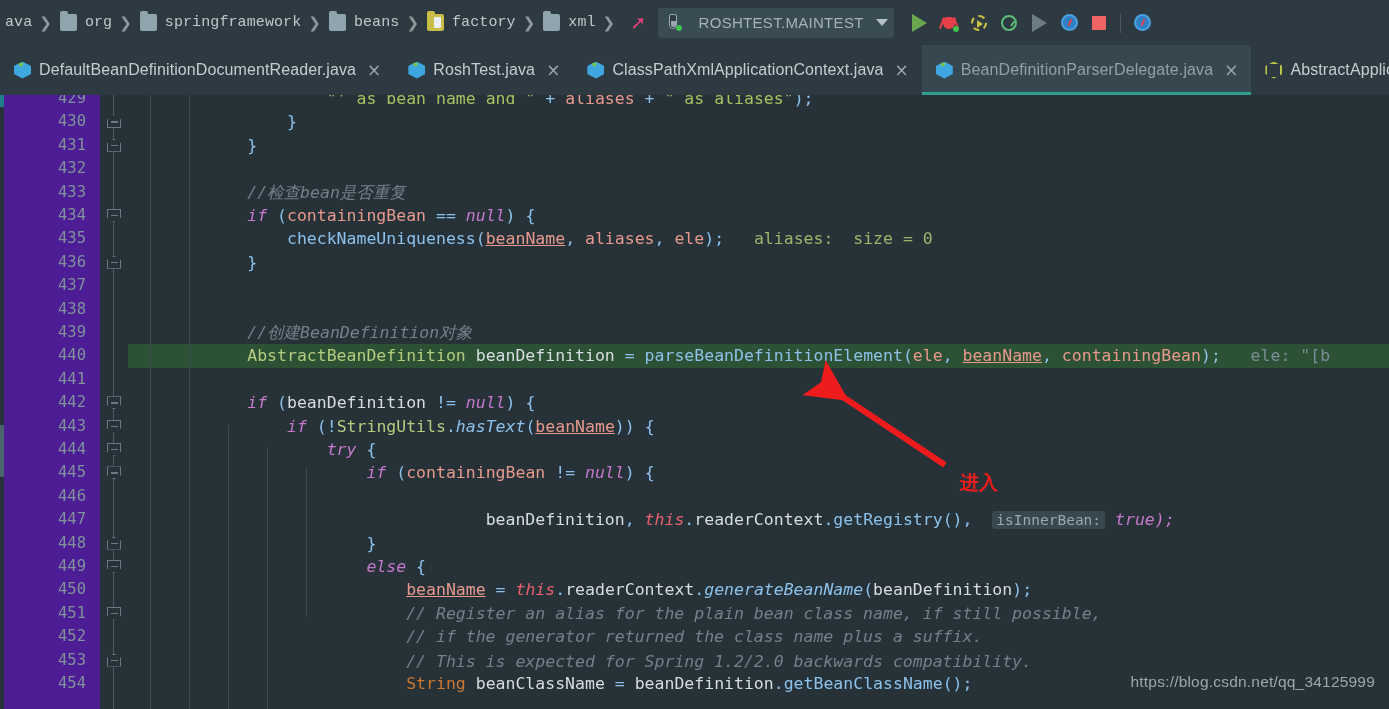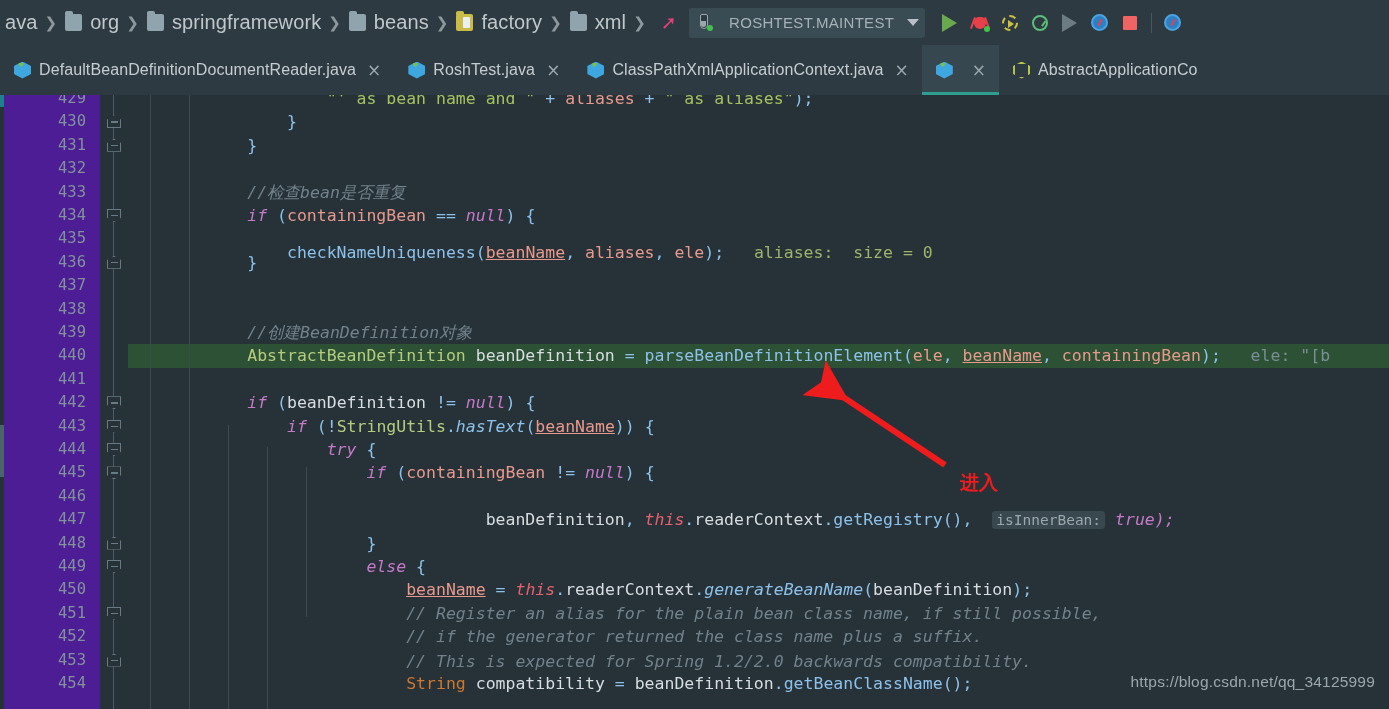--- a/index.html
+++ b/index.html
@@ -13,22 +13,22 @@
 
   
   .topbar{
     position:absolute;left:0;top:0;width:1389px;height:45px;
     background:#2e3a41;display:flex;align-items:center;
     box-sizing:border-box;padding-left:0;
   }
   .crumbs{display:flex;align-items:center;height:45px;white-space:nowrap;overflow:hidden;}
   .crumb{display:flex;align-items:center;height:45px;padding:0 1px 0 2px;}
   .crumb .ctext{
-    color:#bfc7ca;font-size:20px;letter-spacing:.1px;
-    font-family:Liberation Sans, sans-serif;padding:0 3px;
+    color:#bfc7ca;font-size:15px;letter-spacing:.1px;
+    font-family:Liberation Mono, monospace;padding:0 3px;
   }
   .crumb .sep{color:#8d989d;font-size:15px;padding:0 5px 0 4px;}
   .ic{width:17px;height:17px;display:inline-block;position:relative;flex:0 0 auto;margin-right:5px;}
 
   
   .ic-folder{background:#90a4ae;border-radius:2px;}
   .ic-folder:before{content:"";position:absolute;left:0;top:-3px;width:8px;height:4px;background:#90a4ae;border-radius:2px 2px 0 0;}
   
   .ic-folder-y{background:#c9bc47;border-radius:2px;}
   .ic-folder-y:before{content:"";position:absolute;left:0;top:-3px;width:8px;height:4px;background:#c9bc47;border-radius:2px 2px 0 0;}
@@ -267,20 +267,21 @@
       <span class="tlabel">RoshTest.java</span>
       <span class="tclose">×</span>
     </div>
     <div class="tab">
       <span class="ic ic-class"></span>
       <span class="tlabel">ClassPathXmlApplicationContext.java</span>
       <span class="tclose">×</span>
     </div>
     <div class="tab active">
       <span class="ic ic-class"></span>
+      <span class="tlabel">BeanDefinitionParserDelegate.java</span>
       <span class="tclose">×</span>
     </div>
     <div class="tab">
       <span class="ic ic-class-abs"></span>
       <span class="tlabel">AbstractApplicationCo</span>
     </div>
   </div>
 
   <div class="editor">
 
@@ -364,39 +365,39 @@
         </div>
     </div>
 
     <div class="code" id="code">
         <div class="linetext" style="top: -8px;">                    <span class="str">"' as bean name and "</span> <span class="brk">+</span> <span class="fld">aliases</span> <span class="brk">+</span> <span class="str">" as aliases"</span><span class="brk">)</span><span class="brk">;</span></div>
         <div class="linetext" style="top: 15.4px;">                <span class="brk">}</span></div>
         <div class="linetext" style="top: 38.8px;">            <span class="brk">}</span></div>
         <div class="linetext" style="top: 62.2px;"></div>
         <div class="linetext" style="top: 85.6px;"><span class="cmt">            //检查bean是否重复</span></div>
         <div class="linetext" style="top: 109px;">            <span class="kwp">if</span> <span class="brk">(</span><span class="fld">containingBean</span> <span class="brk">=</span><span class="brk">=</span> <span class="kwp">null</span><span class="brk">)</span> <span class="brk">{</span></div>
-        <div class="linetext" style="top: 132.4px; margin-top: 14px;">                <span class="fn">checkNameUniqueness</span><span class="brk">(</span><span class="fld ul">beanName</span><span class="brk">,</span> <span class="fld">aliases</span><span class="brk">,</span> <span class="fld">ele</span><span class="brk">)</span><span class="brk">;</span><span class="hintg">   aliases:  size = 0</span></div>
+        <div class="linetext" style="top: 132.4px;">                <span class="fn">checkNameUniqueness</span><span class="brk">(</span><span class="fld ul">beanName</span><span class="brk">,</span> <span class="fld">aliases</span><span class="brk">,</span> <span class="fld">ele</span><span class="brk">)</span><span class="brk">;</span><span class="hintg">   aliases:  size = 0</span></div>
         <div class="linetext" style="top: 155.8px;">            <span class="brk">}</span></div>
         <div class="linetext" style="top: 179.2px;"></div>
         <div class="linetext" style="top: 202.6px;"></div>
         <div class="linetext" style="top: 226px;"><span class="cmt">            //创建BeanDefinition对象</span></div>
         <div class="linetext" style="top: 249.4px;">            <span class="typ">AbstractBeanDefinition</span> <span class="var">beanDefinition</span> <span class="brk">=</span> <span class="fn">parseBeanDefinitionElement</span><span class="brk">(</span><span class="fld">ele</span><span class="brk">,</span> <span class="fld ul">beanName</span><span class="brk">,</span> <span class="fld">containingBean</span><span class="brk">)</span><span class="brk">;</span><span class="hint">   ele: "[b</span></div>
         <div class="linetext" style="top: 272.8px;"></div>
         <div class="linetext" style="top: 296.2px;">            <span class="kwp">if</span> <span class="brk">(</span><span class="var">beanDefinition</span> <span class="brk">!</span><span class="brk">=</span> <span class="kwp">null</span><span class="brk">)</span> <span class="brk">{</span></div>
         <div class="linetext" style="top: 319.6px;">                <span class="kwp">if</span> <span class="brk">(</span><span class="brk">!</span><span class="typ">StringUtils</span><span class="brk">.</span><span class="fni">hasText</span><span class="brk">(</span><span class="fld ul">beanName</span><span class="brk">)</span><span class="brk">)</span> <span class="brk">{</span></div>
         <div class="linetext" style="top: 343px;">                    <span class="kwp">try</span> <span class="brk">{</span></div>
         <div class="linetext" style="top: 366.4px;">                        <span class="kwp">if</span> <span class="brk">(</span><span class="fld">containingBean</span> <span class="brk">!</span><span class="brk">=</span> <span class="kwp">null</span><span class="brk">)</span> <span class="brk">{</span></div>
         <div class="linetext" style="top: 413.2px;">                                    <span class="var">beanDefinition</span><span class="brk">,</span> <span class="ths">this</span><span class="brk">.</span><span class="var">readerContext</span><span class="brk">.</span><span class="fn">getRegistry</span><span class="brk">(</span><span class="brk">)</span><span class="brk">,</span>  <span class="phint">isInnerBean:</span> <span class="kwp">true);</span></div>
         <div class="linetext" style="top: 436.6px;">                        <span class="brk">}</span></div>
         <div class="linetext" style="top: 460px;">                        <span class="kwp">else</span> <span class="brk">{</span></div>
         <div class="linetext" style="top: 483.4px;">                            <span class="fld ul">beanName</span> <span class="brk">=</span> <span class="ths">this</span><span class="brk">.</span><span class="var">readerContext</span><span class="brk">.</span><span class="fni">generateBeanName</span><span class="brk">(</span><span class="var">beanDefinition</span><span class="brk">)</span><span class="brk">;</span></div>
         <div class="linetext" style="top: 530.2px;"><span class="cmt">                            // if the generator returned the class name plus a suffix.</span></div>
         <div class="linetext" style="top: 506.8px;"><span class="cmt">                            // Register an alias for the plain bean class name, if still possible,</span></div>
         <div class="linetext" style="top: 555px;"><span class="cmt">                            // This is expected for Spring 1.2/2.0 backwards compatibility.</span></div>
-        <div class="linetext" style="top: 577px;">                            <span class="kw">String</span> <span class="var">compatibility</span> <span class="brk">=</span> <span class="var">beanDefinition</span><span class="brk">.</span><span class="fn">getBeanClassName</span><span class="brk">(</span><span class="brk">)</span><span class="brk">;</span></div>
+        <div class="linetext" style="top: 577px;">                            <span class="kw">String</span> <span class="var">beanClassName</span> <span class="brk">=</span> <span class="var">beanDefinition</span><span class="brk">.</span><span class="fn">getBeanClassName</span><span class="brk">(</span><span class="brk">)</span><span class="brk">;</span></div>
         <div class="ig" style="left: 22px; top: 0px; height: 614px;"></div>
         <div class="ig" style="left: 61px; top: 0px; height: 614px;"></div>
         <div class="ig" style="left: 100px; top: 330px; height: 284px;"></div>
         <div class="ig" style="left: 139px; top: 352px; height: 262px;"></div>
         <div class="ig" style="left: 178px; top: 372px; height: 150px;"></div>
       </div>
 
     <svg class="annot" width="1389" height="614">
       <defs>
         <marker id="ah" markerWidth="7" markerHeight="7" refX="1.2" refY="3.5" orient="auto">

